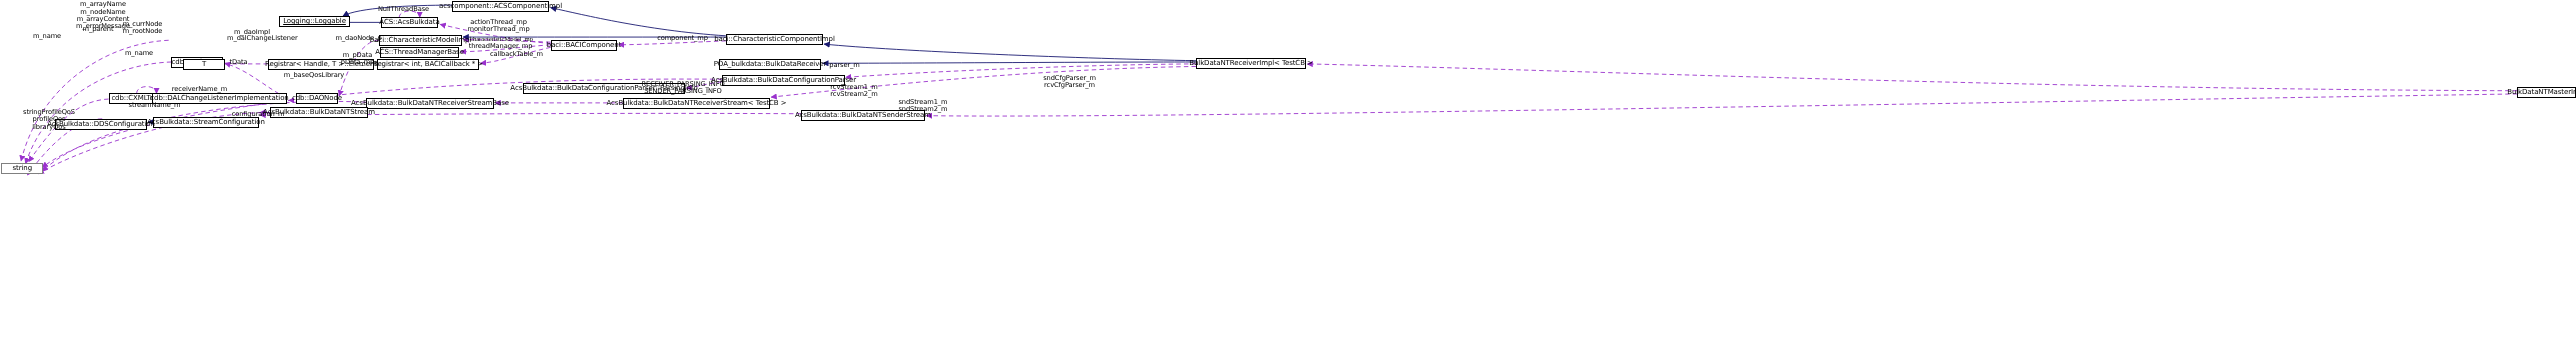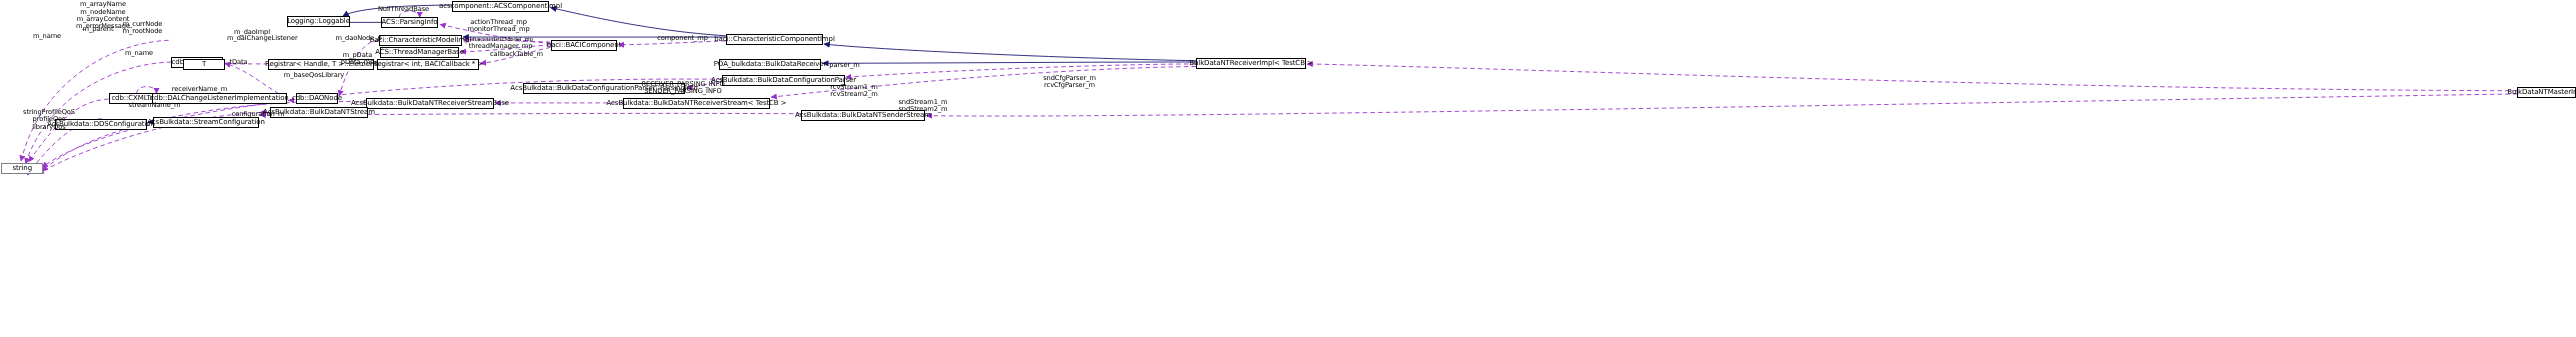--- a/index.html
+++ b/index.html
@@ -138,23 +138,23 @@
   <div class="node greyborder" style="left:1.3px;top:163px;width:40px;">string</div>
 
   <div class="node" style="left:109px;top:93px;width:72px;">cdb::CXMLTreeNode</div>
 
   <div class="node" style="left:152px;top:93px;width:135px;">cdb::DALChangeListenerImplementation</div>
 
   <div class="node" style="left:171px;top:57px;width:52px;">cdb::DAOProxy</div>
 
   <div class="node" style="left:286px;top:93px;width:32px;margin-left:10px;">cdb::DAONode</div>
 
-  <div class="node" style="left:287px;top:16px;width:63px;">Logging::Loggable</div>
-
-  <div class="node" style="left:381px;top:17px;width:57px;">ACS::ParsingInfo</div>
+  <div class="node" style="left:279px;top:16px;width:71px;text-decoration:underline;">Logging::Loggable</div>
+
+  <div class="node" style="left:381px;top:17px;width:57px;">ACS::AcsBulkdata</div>
 
   <div class="node" style="left:379px;top:35px;width:83px;">baci::CharacteristicModelImpl</div>
 
   <div class="node" style="left:380px;top:47px;width:79px;">ACS::ThreadManagerBase</div>
 
   <div class="node" style="left:452px;top:1.3px;width:97px;">acscomponent::ACSComponentImpl</div>
 
   <div class="node" style="left:551px;top:40px;width:66px;">baci::BACIComponent</div>
 
   <div class="node" style="left:726px;top:34px;width:97px;text-align:right;">baci::CharacteristicComponentImpl</div>

